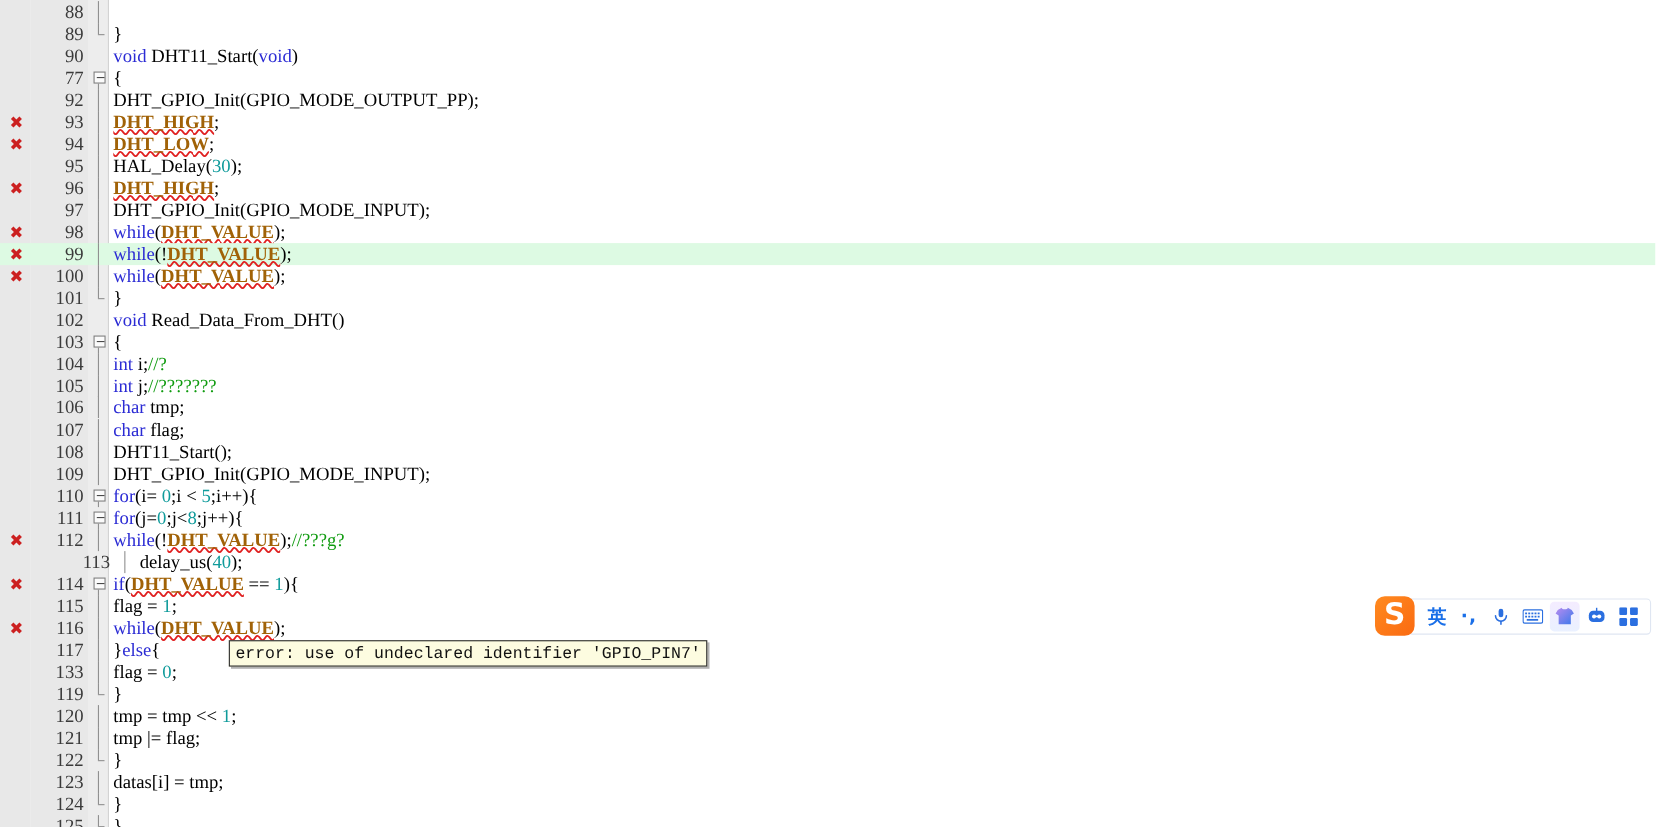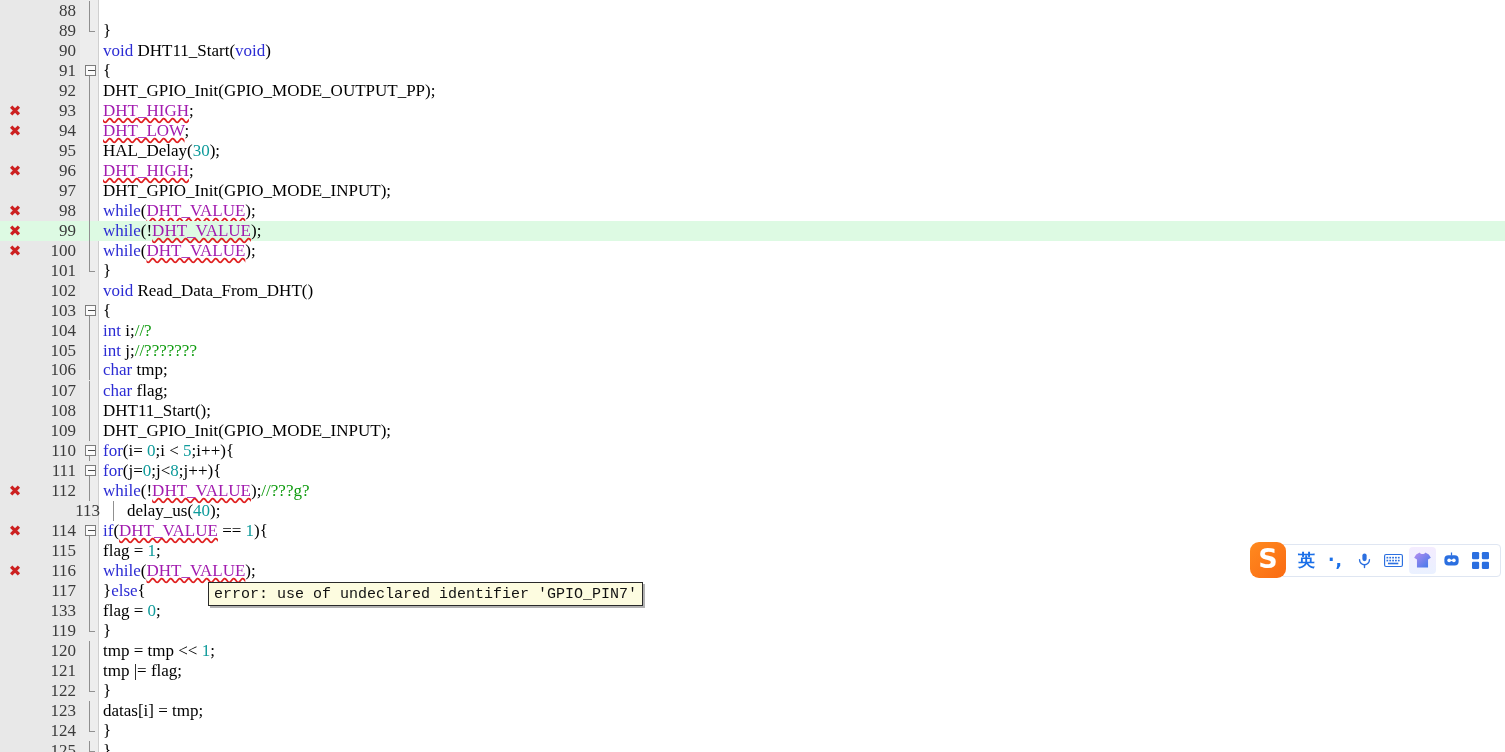--- a/index.html
+++ b/index.html
@@ -139,23 +139,24 @@
     color: #000000;
     white-space: pre;
   }
 
   
   .kw   { color: #2b2bd4; }          
   .num  { color: #0f9b9b; }          
   .cmt  { color: #0f9b0f; }          
   .pln  { color: #000000; }
   .err  {                             
-    color: #a21caf;
+    color: #a16207;
     text-decoration: underline wavy #e02020;
     text-decoration-skip-ink: none;
+    font-weight: bold;
   }
 
   
   #error-tip {
     position: absolute;
     left: 208px;
     top: 582px;
     height: 24px;
     line-height: 23px;
     padding: 0 5px;
@@ -236,21 +237,21 @@
 
   <div class="marker-col"></div>
   <div class="number-col"></div>
   <div class="fold-col"></div>
   <div class="gutter-sep"></div>
 
   <div class="rows" id="rows">
       <div class="row" style="top: 1px;"><span class="lnum">88</span><span class="fold line"></span><span class="code"></span></div>
       <div class="row" style="top: 21px;"><span class="lnum">89</span><span class="fold endbot"></span><span class="code"><span class="pln">}</span></span></div>
       <div class="row" style="top: 41px;"><span class="lnum">90</span><span class="code"><span class="kw">void</span><span class="pln"> DHT11_Start(</span><span class="kw">void</span><span class="pln">)</span></span></div>
-      <div class="row" style="top: 61px;"><span class="lnum">91</span><span class="fold box"><span class="boxy"></span></span><span class="code"><span class="pln">{</span></span></div>
+      <div class="row" style="top: 61px;"><span class="lnum">77</span><span class="fold box"><span class="boxy"></span></span><span class="code"><span class="pln">{</span></span></div>
       <div class="row" style="top: 81px;"><span class="lnum">92</span><span class="fold line"></span><span class="code"><span class="pln">DHT_GPIO_Init(GPIO_MODE_OUTPUT_PP);</span></span></div>
       <div class="row" style="top: 101px;"><span class="err-x">✖</span><span class="lnum">93</span><span class="fold line"></span><span class="code"><span class="err">DHT_HIGH</span><span class="pln">;</span></span></div>
       <div class="row" style="top: 121px;"><span class="err-x">✖</span><span class="lnum">94</span><span class="fold line"></span><span class="code"><span class="err">DHT_LOW</span><span class="pln">;</span></span></div>
       <div class="row" style="top: 141px;"><span class="lnum">95</span><span class="fold line"></span><span class="code"><span class="pln">HAL_Delay(</span><span class="num">30</span><span class="pln">);</span></span></div>
       <div class="row" style="top: 161px;"><span class="err-x">✖</span><span class="lnum">96</span><span class="fold line"></span><span class="code"><span class="err">DHT_HIGH</span><span class="pln">;</span></span></div>
       <div class="row" style="top: 181px; padding-left: 27px;"><span class="lnum">97</span><span class="fold line"></span><span class="code"><span class="pln">DHT_GPIO_Init(GPIO_MODE_INPUT);</span></span></div>
       <div class="row" style="top: 201px;"><span class="err-x">✖</span><span class="lnum">98</span><span class="fold line"></span><span class="code"><span class="kw">while</span><span class="pln">(</span><span class="err">DHT_VALUE</span><span class="pln">);</span></span></div>
       <div class="row current" style="top: 221px;"><span class="err-x">✖</span><span class="lnum">99</span><span class="fold line"></span><span class="code"><span class="kw">while</span><span class="pln">(!</span><span class="err">DHT_VALUE</span><span class="pln">);</span></span></div>
       <div class="row" style="top: 241px;"><span class="err-x">✖</span><span class="lnum">100</span><span class="fold line"></span><span class="code"><span class="kw">while</span><span class="pln">(</span><span class="err">DHT_VALUE</span><span class="pln">);</span></span></div>
       <div class="row" style="top: 261px;"><span class="lnum">101</span><span class="fold endbot"></span><span class="code"><span class="pln">}</span></span></div>

